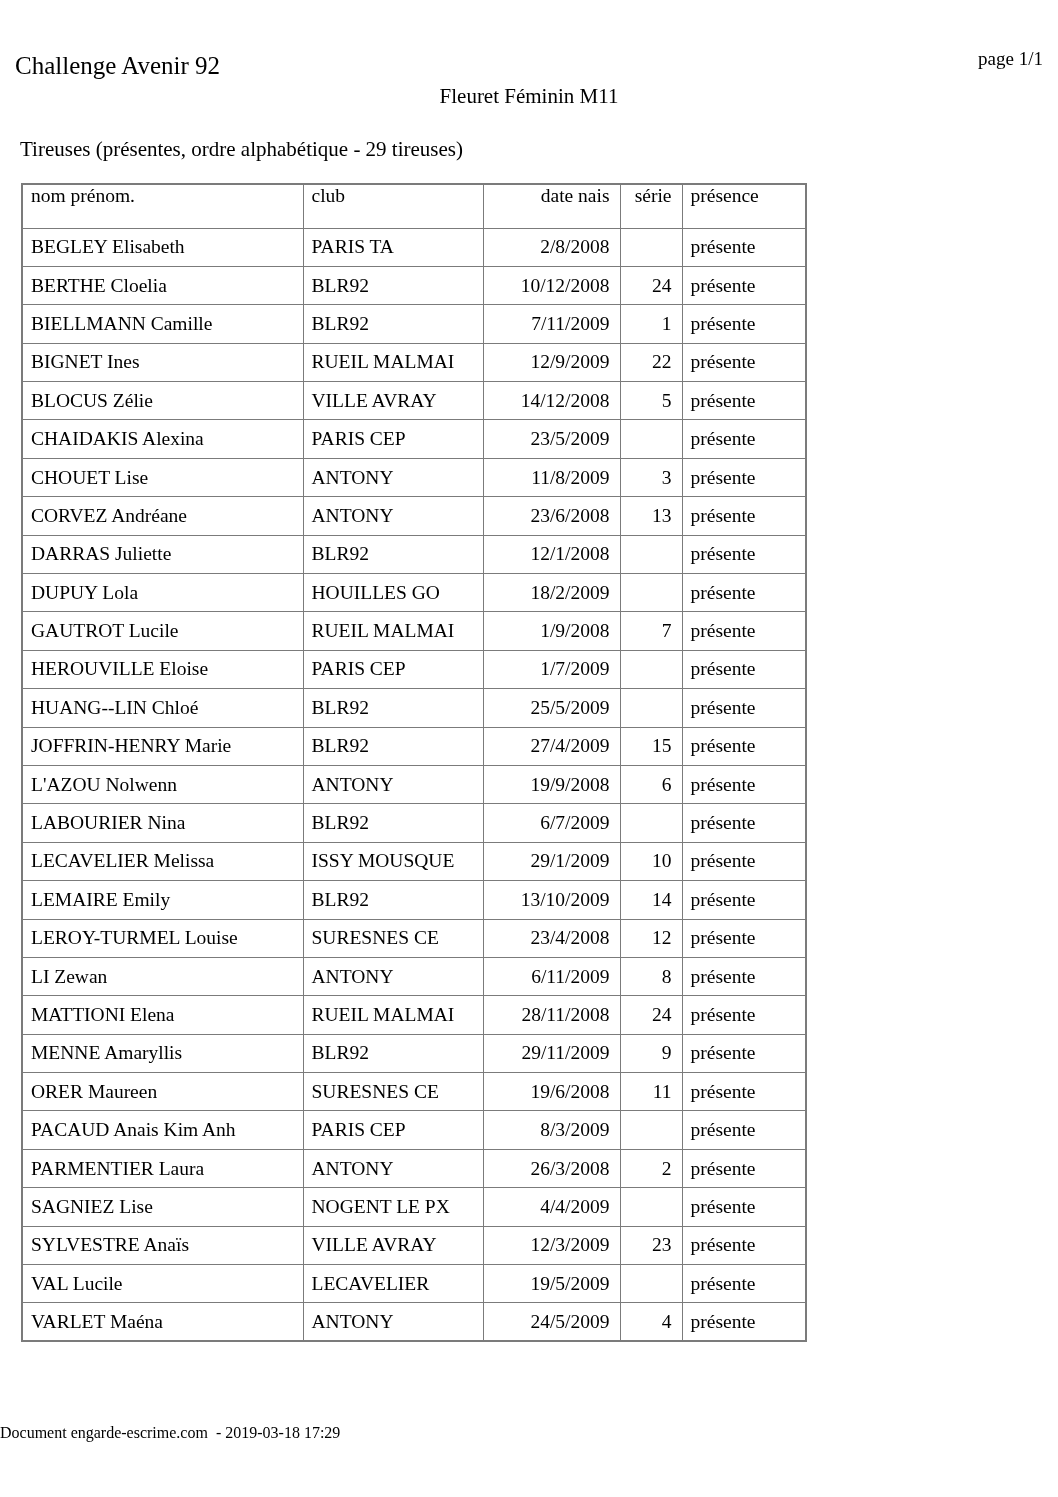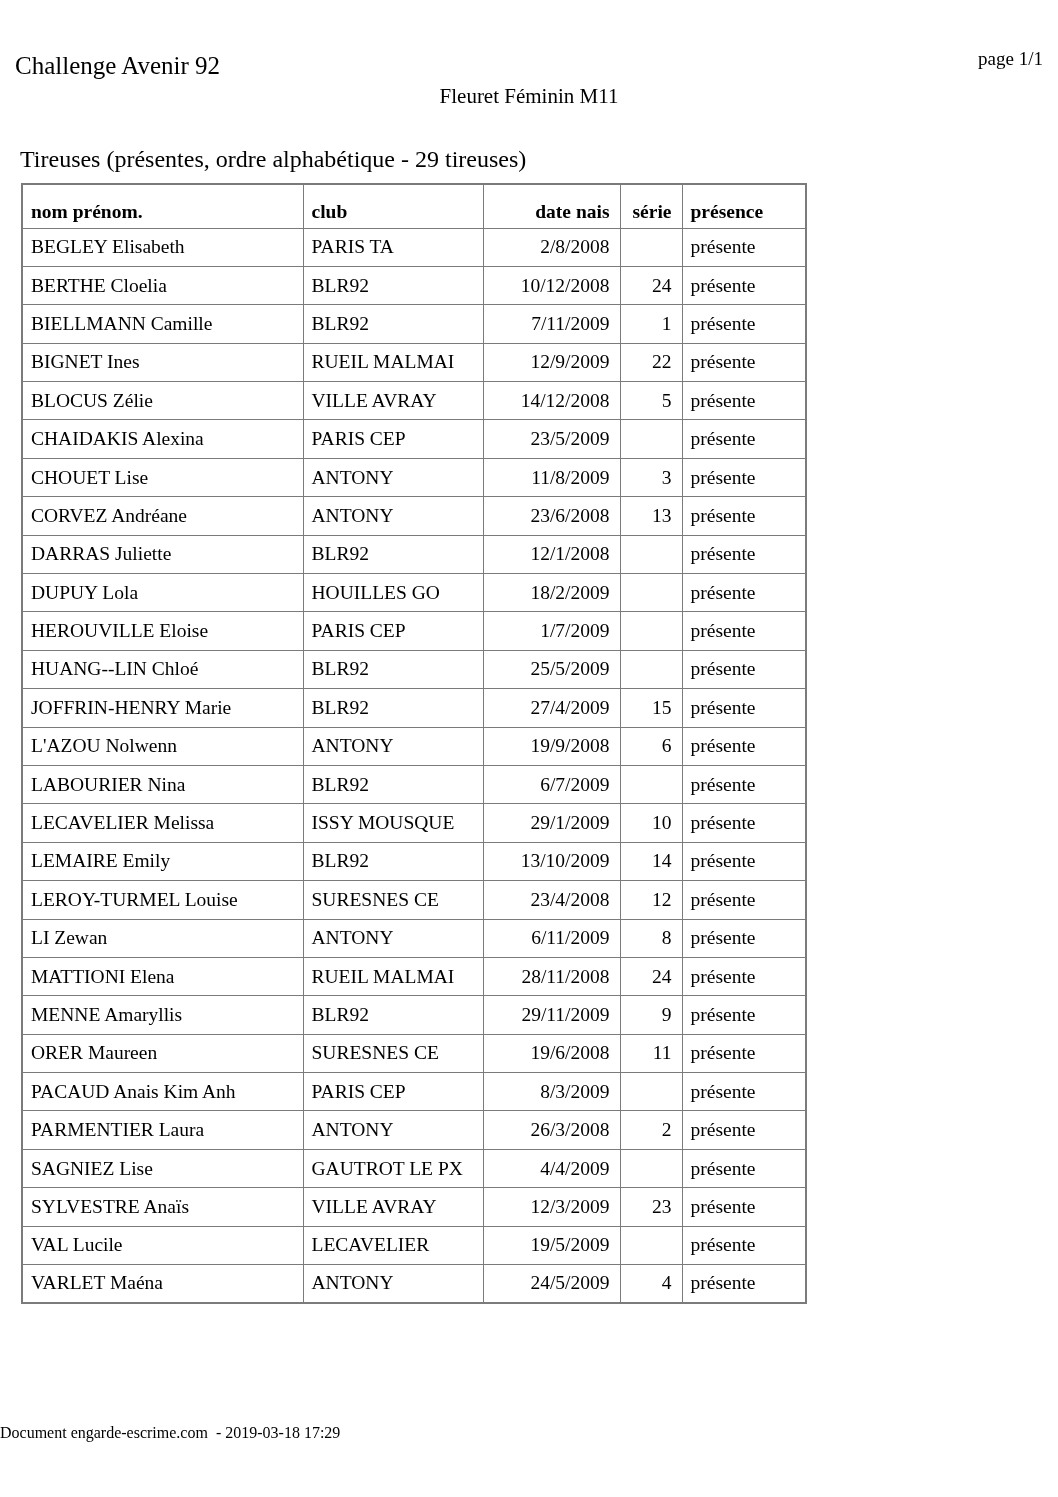--- a/index.html
+++ b/index.html
@@ -33,45 +33,44 @@
   }
   .page-indicator {
     position: absolute;
     top: 49px; right: 15px;
     font-size: 19px;
     line-height: 1.1;
   }
   .section-title {
     position: absolute;
     top: 137px; left: 20px;
-    font-size: 24px;
+    font-size: 21px;
     line-height: 1.2;
-    margin-top: 8px;
   }
   table.fencers {
     position: absolute;
     top: 183px; left: 21px;
     width: 784px;
     border-collapse: collapse;
     table-layout: fixed;
     border: 2px solid #7b7b7b;
     font-size: 19.5px;
   }
   table.fencers th, table.fencers td {
     border: 1.5px solid #7b7b7b;
     padding: 0 10px 0 8px;
     overflow: hidden;
     white-space: nowrap;
   }
   table.fencers thead tr { height: 44px; }
   table.fencers thead th {
-    font-weight: bold;
+    font-weight: normal;
     text-align: left;
     vertical-align: top;
-    padding-top: 16px;
+    padding-top: 0;
   }
   table.fencers tbody tr { height: 38.4px; }
   table.fencers tbody td { vertical-align: middle; }
   table.fencers th:nth-child(3), table.fencers td:nth-child(3),
   table.fencers th:nth-child(4), table.fencers td:nth-child(4) {
     text-align: right;
   }
   .footer {
     position: absolute;
     top: 1424px; left: 0;
@@ -175,20 +174,27 @@
           <td>présente</td>
         </tr>
         <tr>
           <td>DUPUY Lola</td>
           <td>HOUILLES GO</td>
           <td>18/2/2009</td>
           <td></td>
           <td>présente</td>
         </tr>
         <tr>
+          <td>GAUTROT Lucile</td>
+          <td>RUEIL MALMAI</td>
+          <td>1/9/2008</td>
+          <td>7</td>
+          <td>présente</td>
+        </tr>
+        <tr>
           <td>HEROUVILLE Eloise</td>
           <td>PARIS CEP</td>
           <td>1/7/2009</td>
           <td></td>
           <td>présente</td>
         </tr>
         <tr>
           <td>HUANG--LIN Chloé</td>
           <td>BLR92</td>
           <td>25/5/2009</td>
@@ -274,21 +280,21 @@
         </tr>
         <tr>
           <td>PARMENTIER Laura</td>
           <td>ANTONY</td>
           <td>26/3/2008</td>
           <td>2</td>
           <td>présente</td>
         </tr>
         <tr>
           <td>SAGNIEZ Lise</td>
-          <td>GAUTROT LE PX</td>
+          <td>NOGENT LE PX</td>
           <td>4/4/2009</td>
           <td></td>
           <td>présente</td>
         </tr>
         <tr>
           <td>SYLVESTRE Anaïs</td>
           <td>VILLE AVRAY</td>
           <td>12/3/2009</td>
           <td>23</td>
           <td>présente</td>

